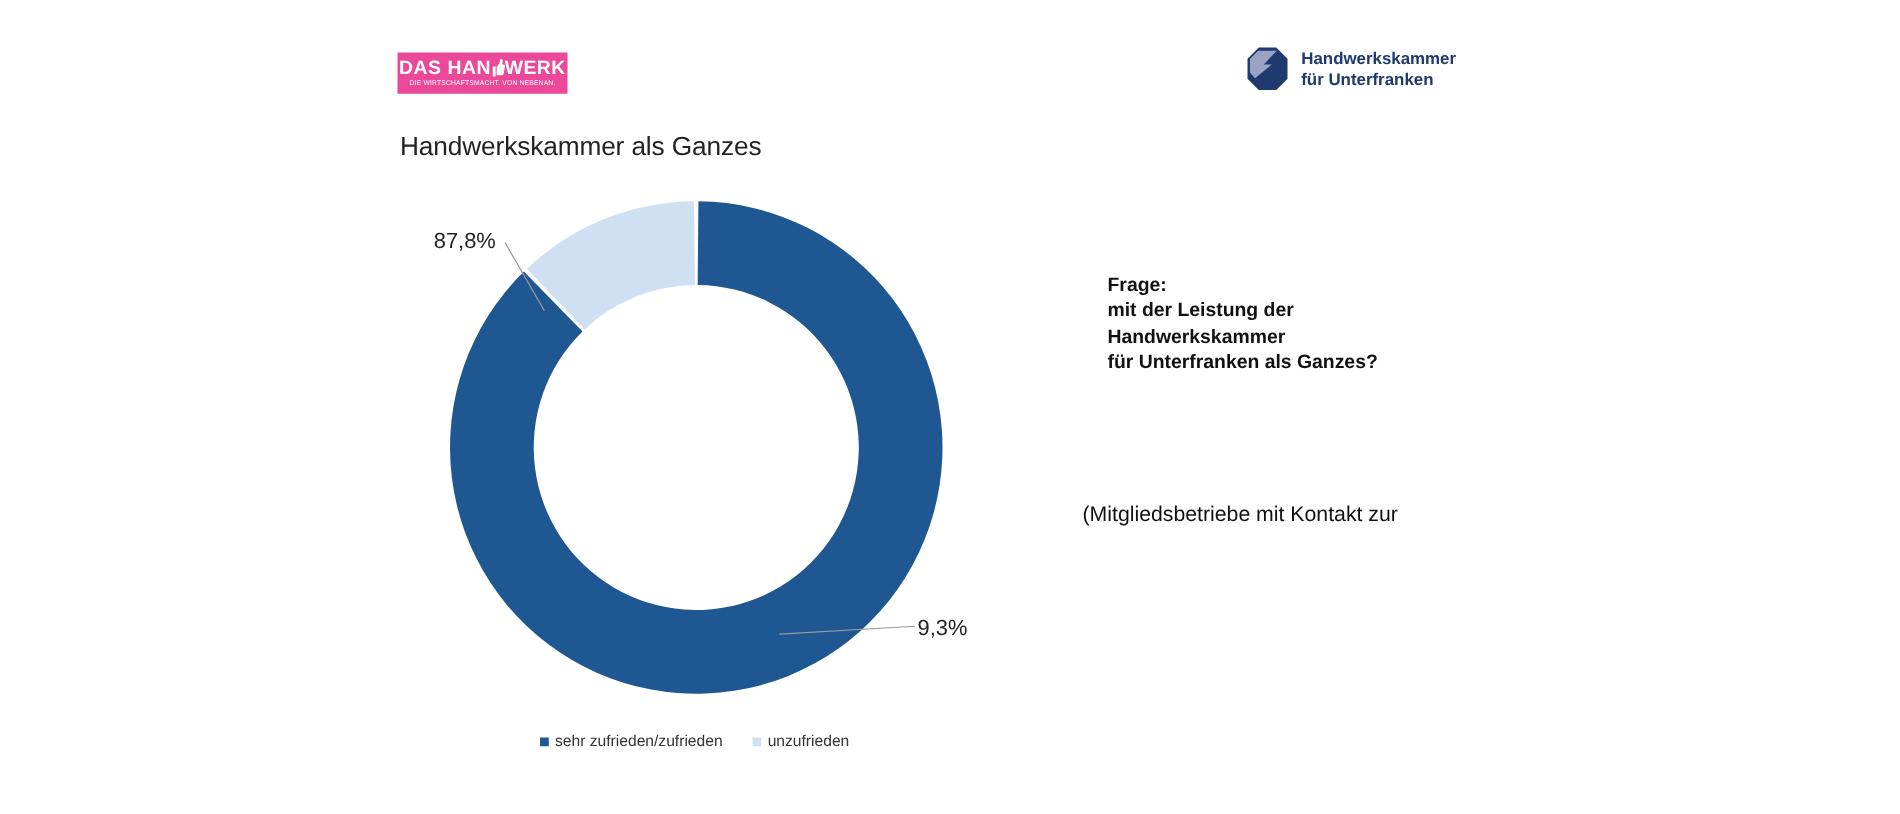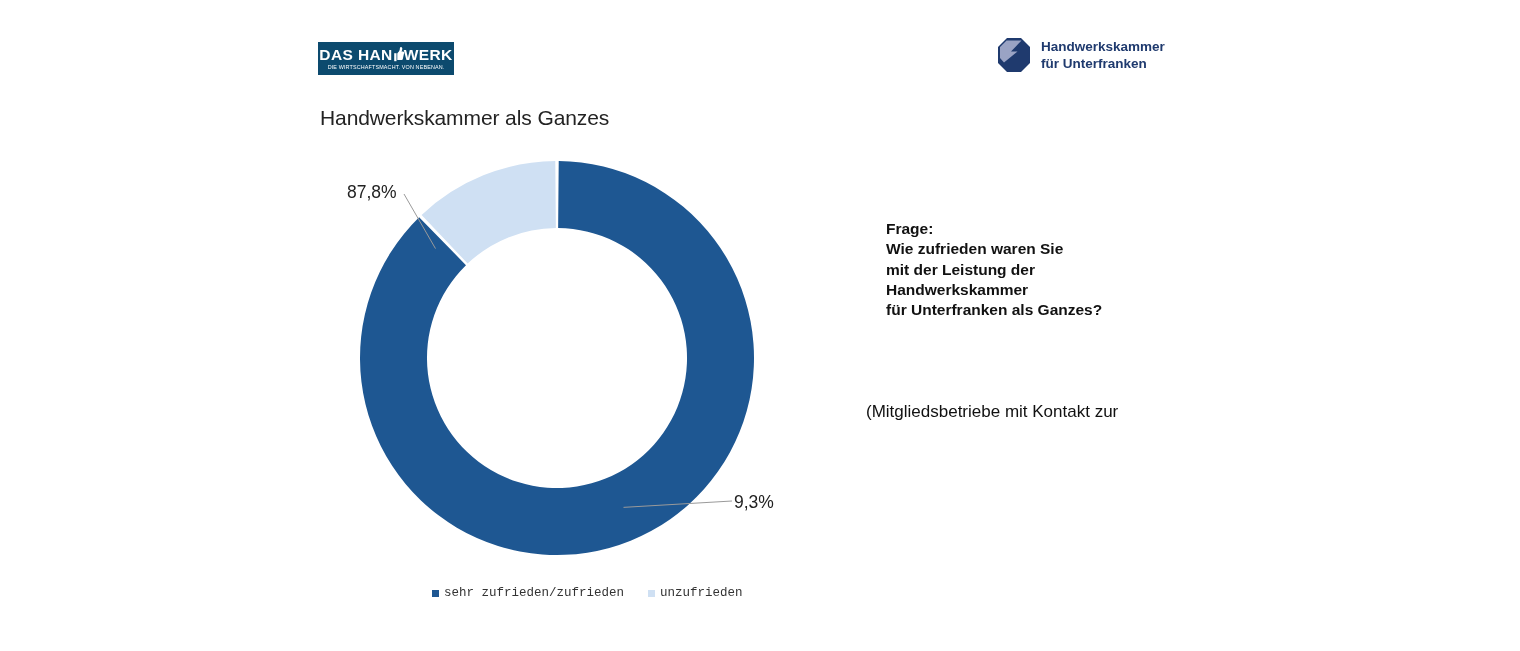--- a/index.html
+++ b/index.html
@@ -118,21 +118,20 @@
   
   #legend {
     position: absolute;
     left: 432px;
     top: 586px;
     display: flex;
     align-items: flex-end;
     gap: 24px;
     font-size: 12.5px;
     color: #333333;
-    font-family: Liberation Mono, monospace;
   }
   #legend .legend-item {
     display: flex;
     align-items: center;
     gap: 5px;
     white-space: nowrap;
   }
   #legend .legend-swatch {
     width: 7px;
     height: 7px;
@@ -164,21 +163,21 @@
     color: #111111;
     line-height: 1.33;
   }
   #subnote .n-line { white-space: nowrap; }
 </style>
 </head>
 <body>
 
 <div id="slide">
 
-  <div id="handwerk-logo" style="background: #0c4a6e; color: rgb(255, 255, 255);">
+  <div id="handwerk-logo" style="background: #ec4899; color: rgb(255, 255, 255);">
     <div class="hw-main">
       <span>DAS HAN</span>
       <span class="hw-thumb">
         <svg viewBox="0 0 11 15" width="11" height="15" aria-hidden="true">
           <path d="M1.2 6.2h2.3v8.0H1.2z" fill="#ffffff"></path>
           <path d="M4.3 6.4c0.9-1.1 2.1-2.3 2.4-3.6 0.2-0.8 0-2.1 0.7-2.6 0.9-0.6 1.8 0.2 1.9 1.2 0.1 1.1-0.4 2.1-0.8 3.1h1.6c0.8 0 1.2 0.7 1.0 1.4l-1.3 6.2c-0.1 0.6-0.6 1.0-1.2 1.0H4.3z" fill="#ffffff"></path>
         </svg>
       </span>
       <span>WERK</span>
     </div>
@@ -224,21 +223,20 @@
       <span>sehr zufrieden/zufrieden</span>
     </div>
     <div class="legend-item">
       <span class="legend-swatch" style="background: rgb(207, 224, 243);"></span>
       <span>unzufrieden</span>
     </div>
   </div>
 
   <div id="question-block">
     <div class="q-line">Frage:</div>
-    <div class="q-line">Wie zufrieden waren Sie</div>
     <div class="q-line">mit der Leistung der</div>
     <div class="q-line">Handwerkskammer</div>
     <div class="q-line">für Unterfranken als Ganzes?</div>
   </div>
 
   <div id="subnote">
     <div class="n-line">(Mitgliedsbetriebe mit Kontakt zur</div>
   </div>
 
 </div>

